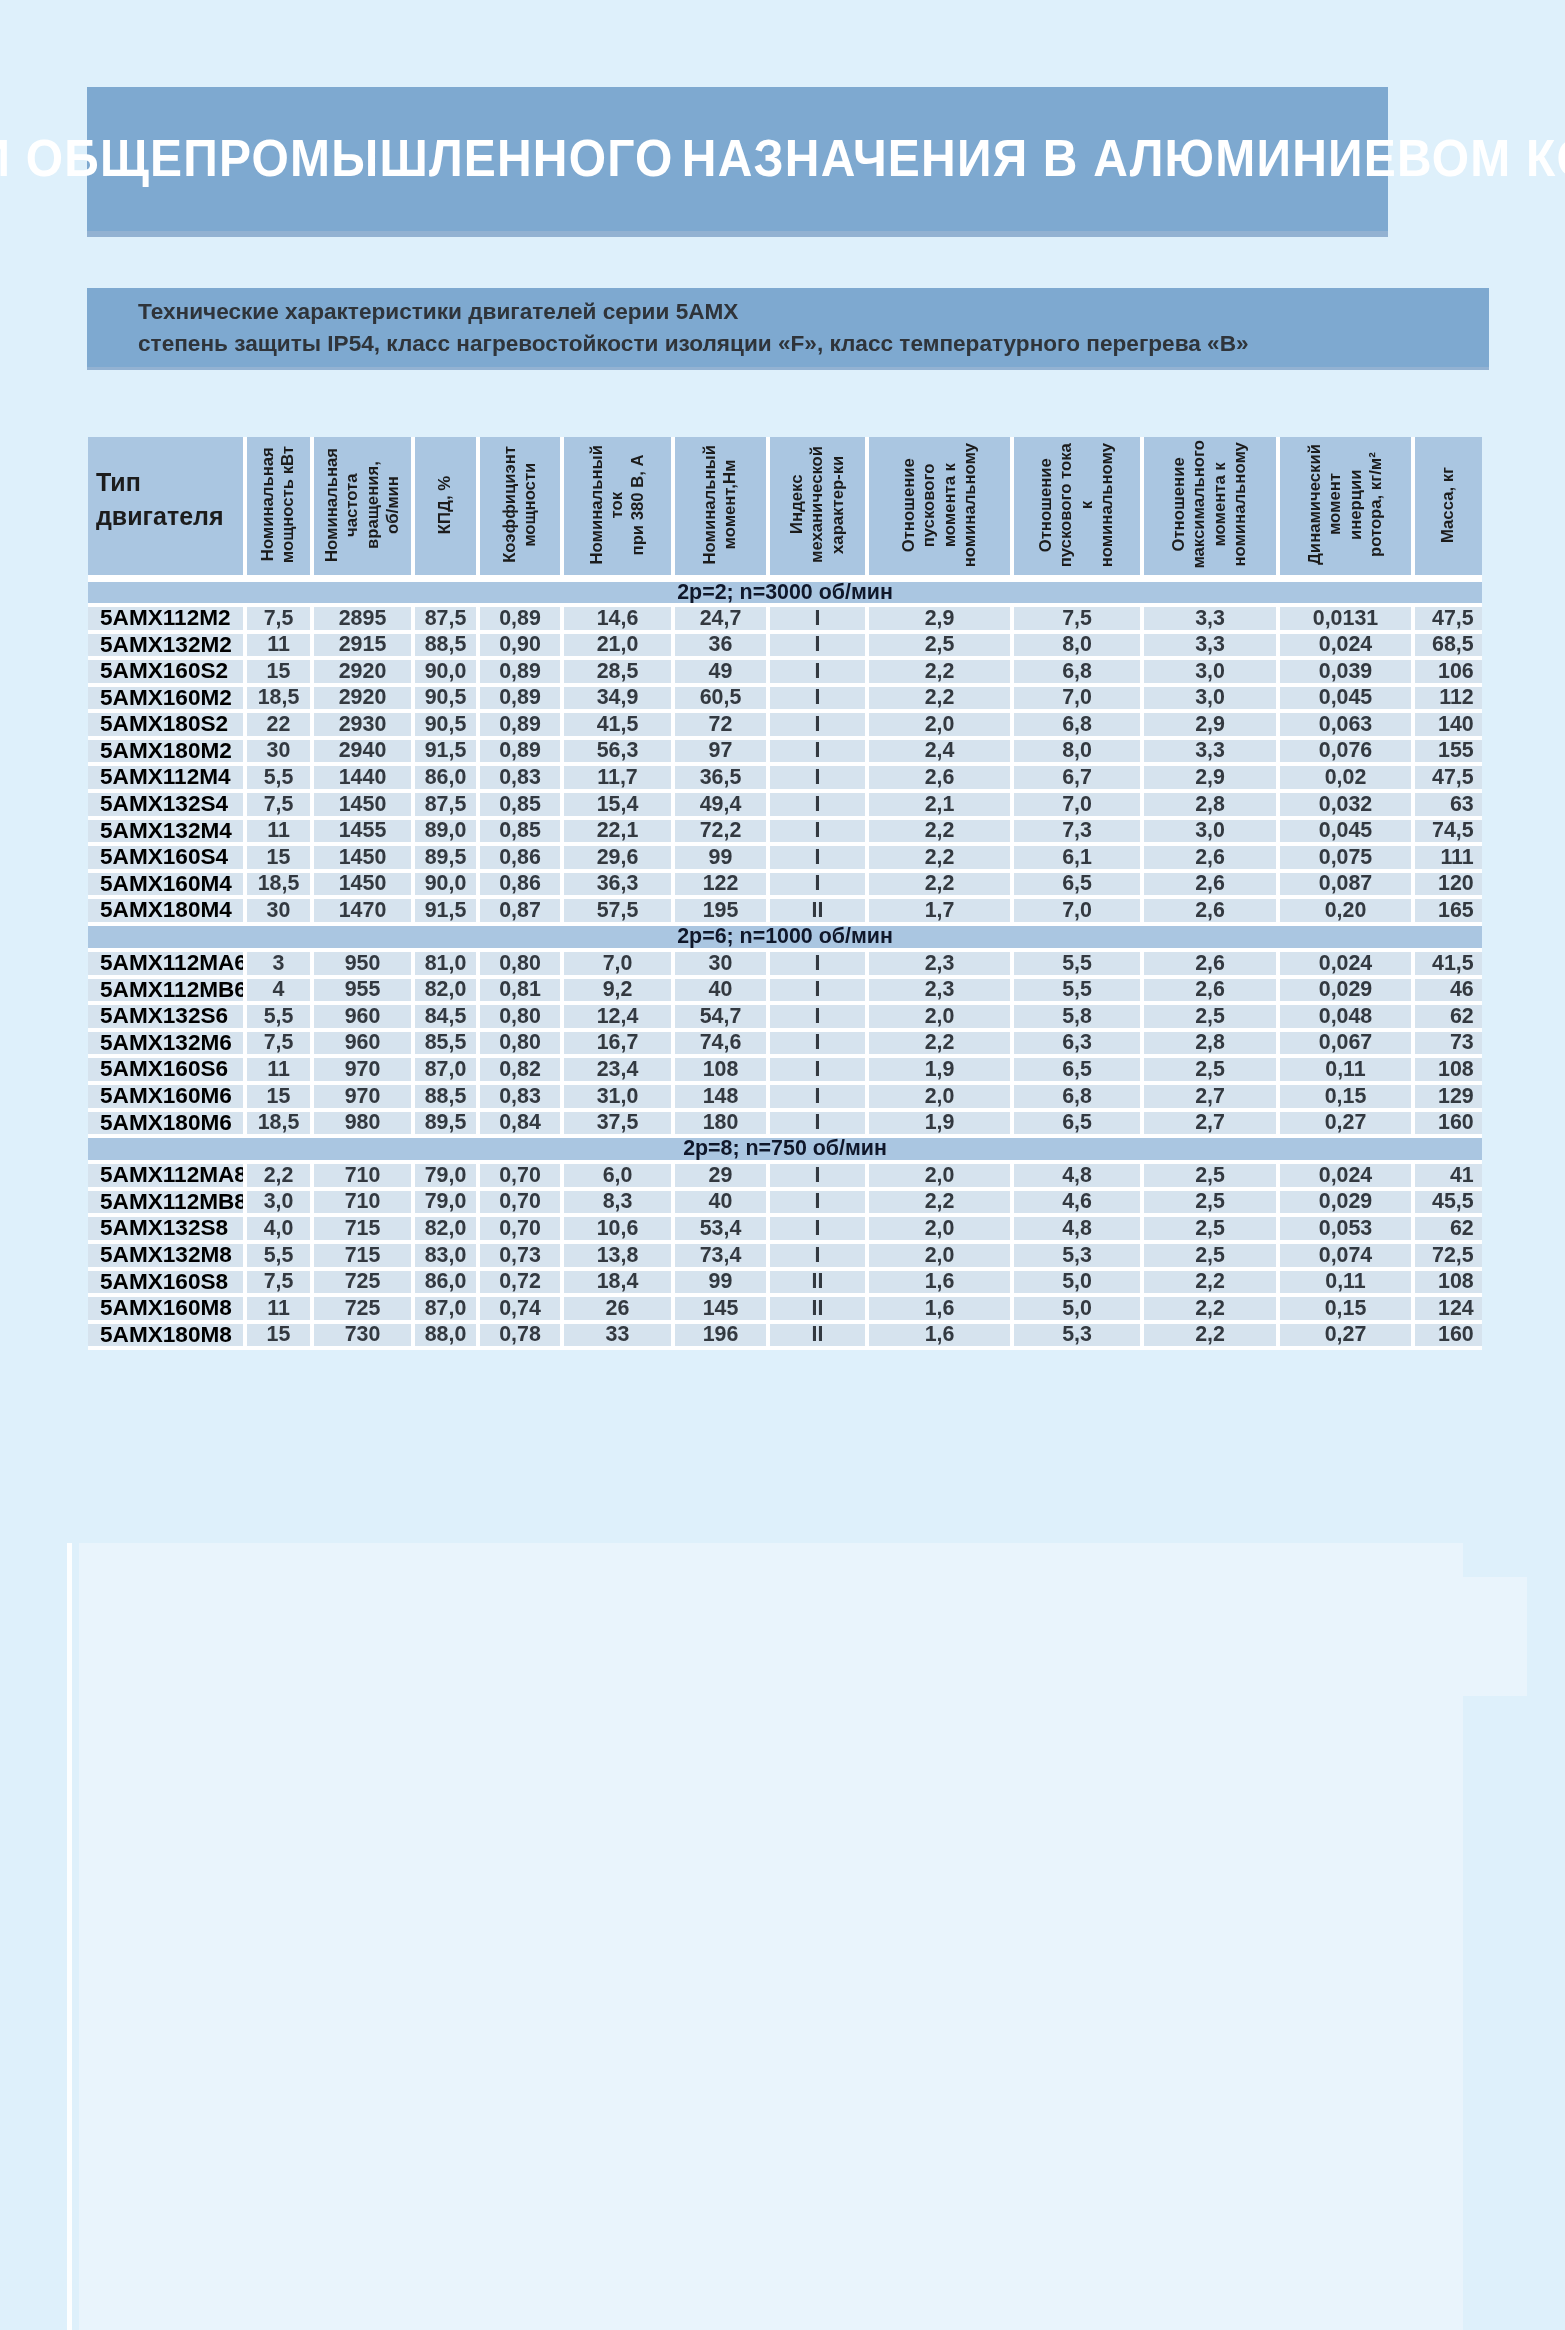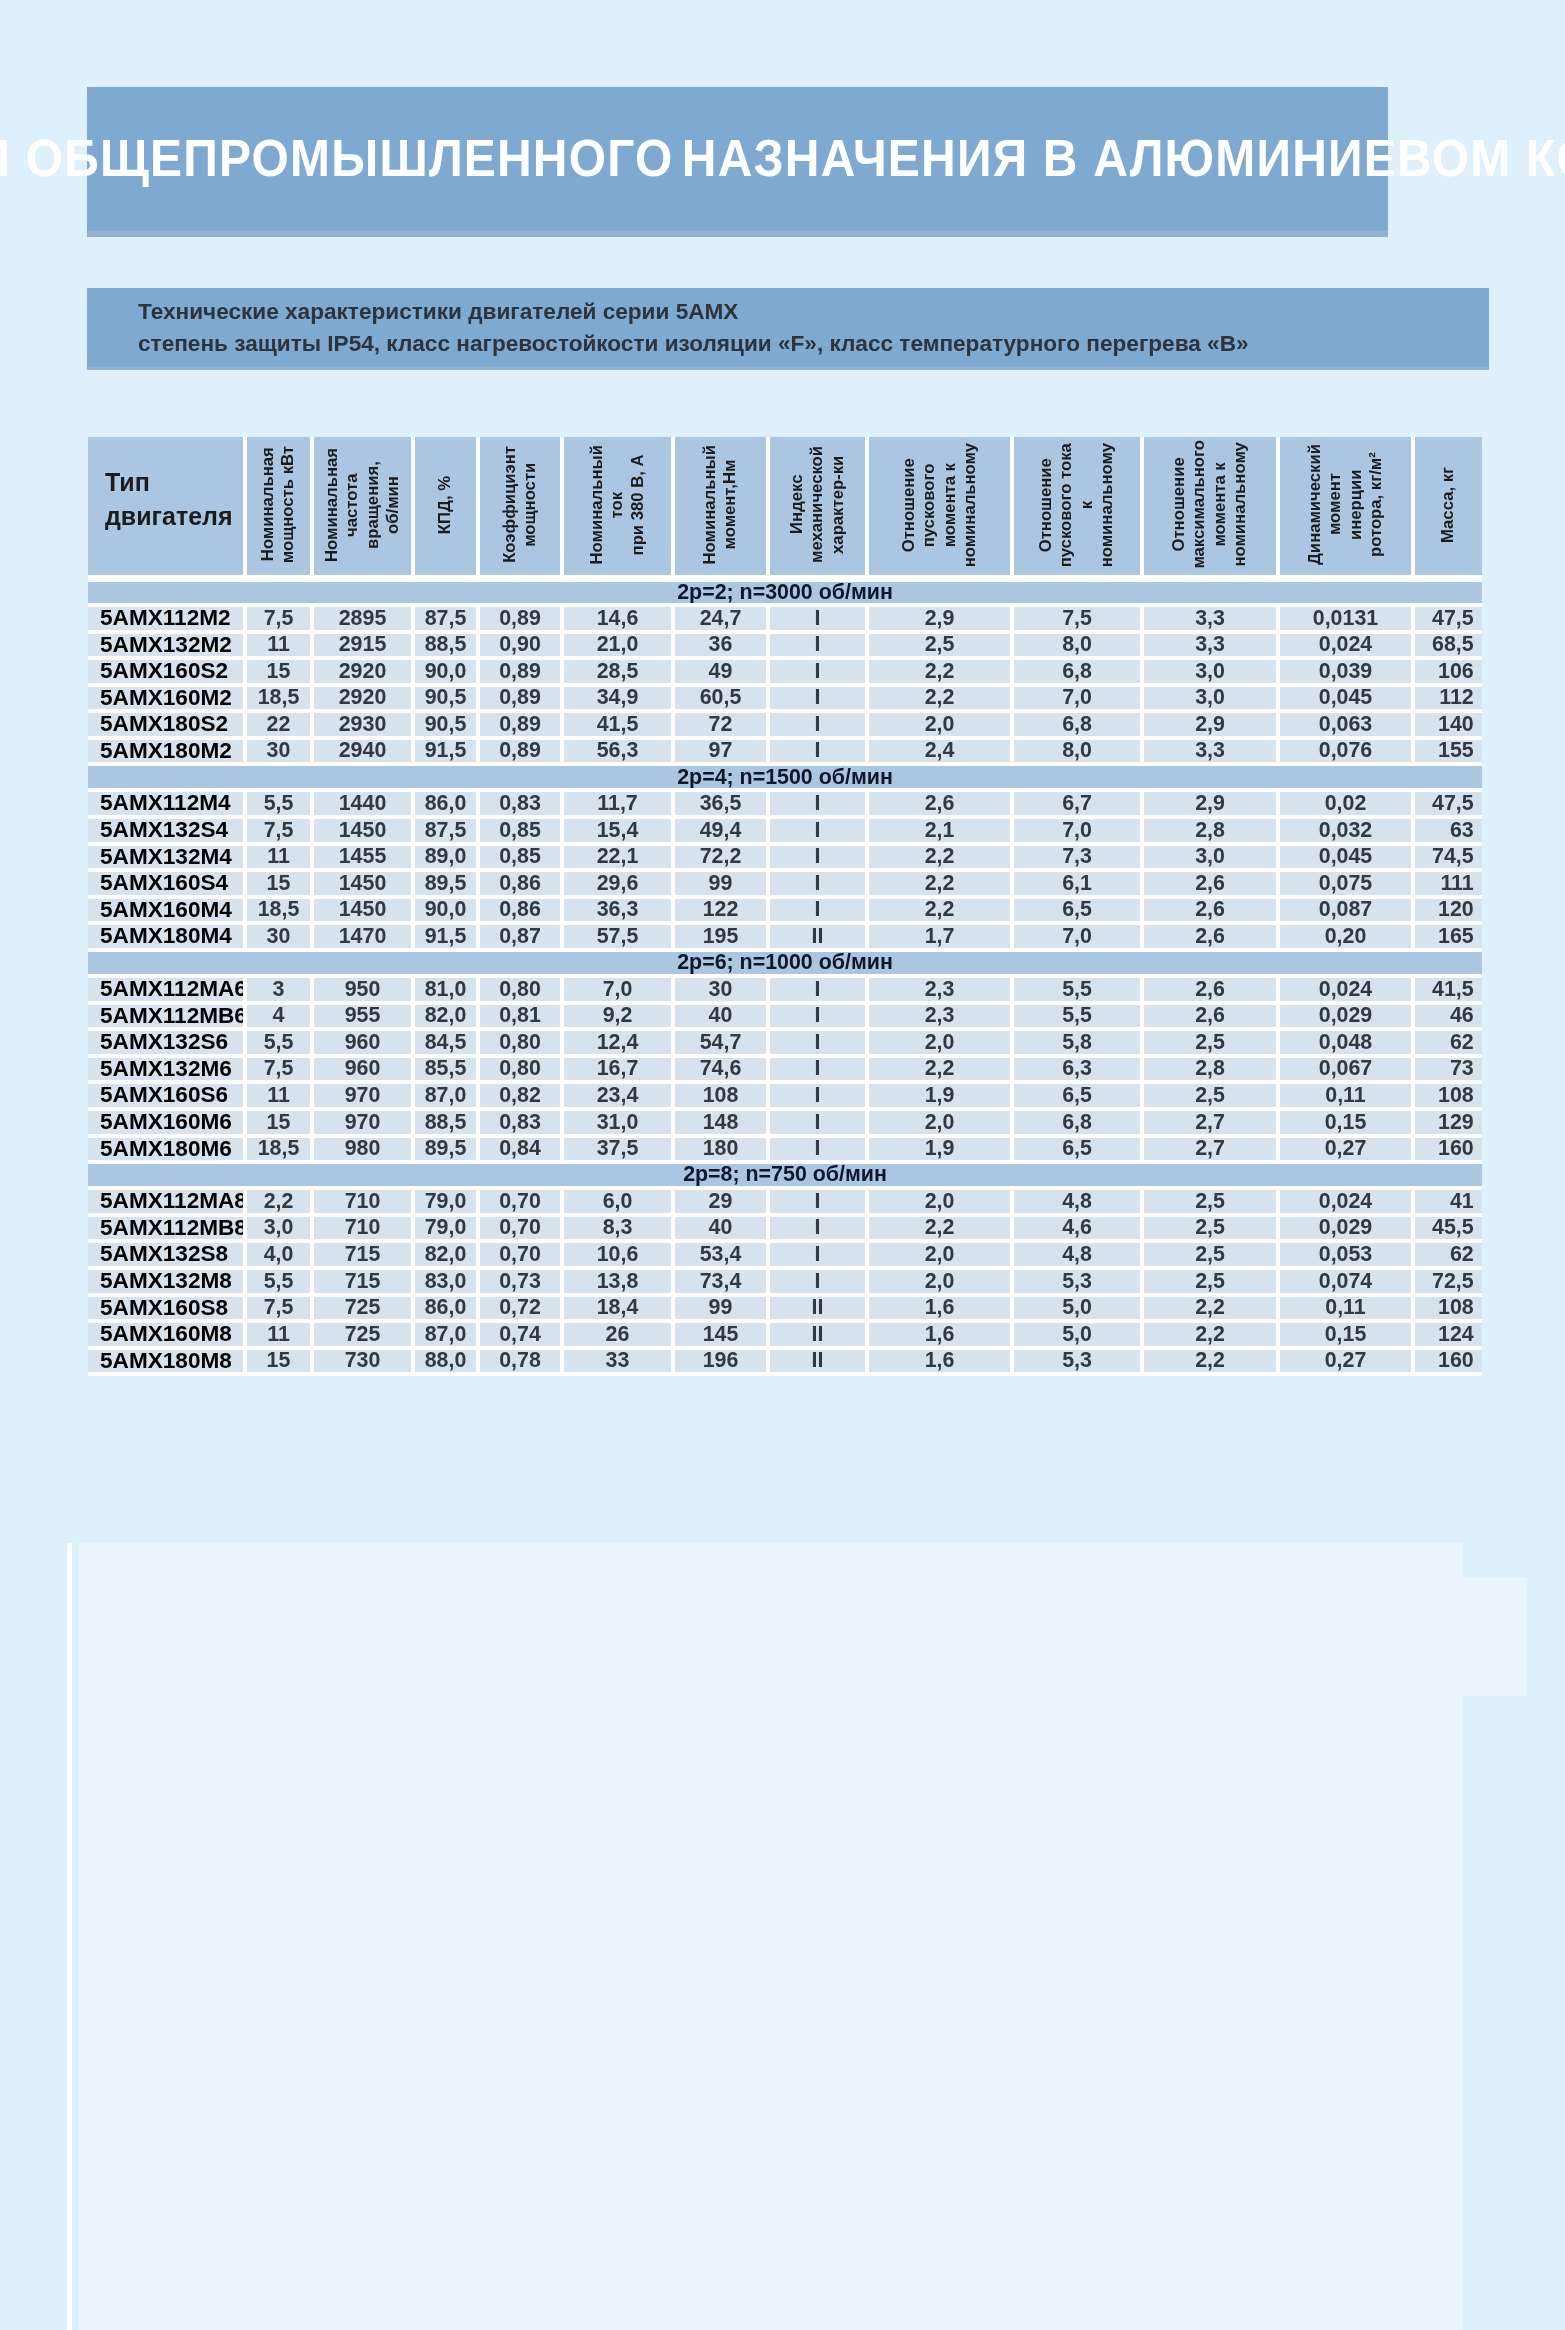--- a/index.html
+++ b/index.html
@@ -76,21 +76,21 @@
     background:var(--header-blue);
     height:141px;
     border-bottom:7.7px solid var(--gap-white);
     vertical-align:middle;
     text-align:center;
     color:var(--text-black);
   }
   table.specs thead th.th-type{
     vertical-align:top;
     text-align:left;
-    padding:29px 0 0 17px;
+    padding:29px 0 0 8px;
     font-size:25px;font-weight:bold;
     line-height:1.35;
     white-space:pre-line;
   }
   .rot{
     display:inline-block;
     writing-mode:vertical-rl;
     transform:rotate(180deg);
     white-space:pre-line;
     font-size:16.7px;font-weight:bold;
@@ -306,23 +306,20 @@
           <td>56,3</td>
           <td>97</td>
           <td>I</td>
           <td>2,4</td>
           <td>8,0</td>
           <td>3,3</td>
           <td>0,076</td>
           <td class="col-mass">155</td>
         </tr>
         <tr>
-          <td colspan="13" class="section">2р=4; n=1500 об/мин</td>
-        </tr>
-        <tr>
           <td class="col-type">5АМХ112М4</td>
           <td>5,5</td>
           <td>1440</td>
           <td>86,0</td>
           <td>0,83</td>
           <td>11,7</td>
           <td>36,5</td>
           <td>I</td>
           <td>2,6</td>
           <td>6,7</td>

